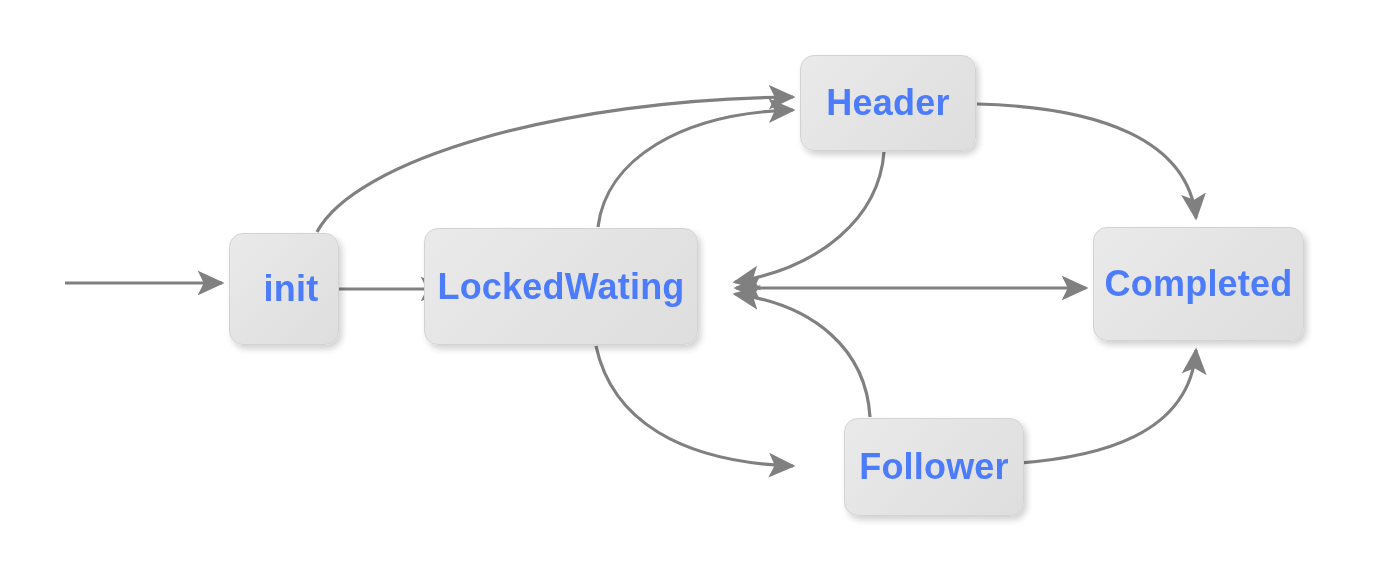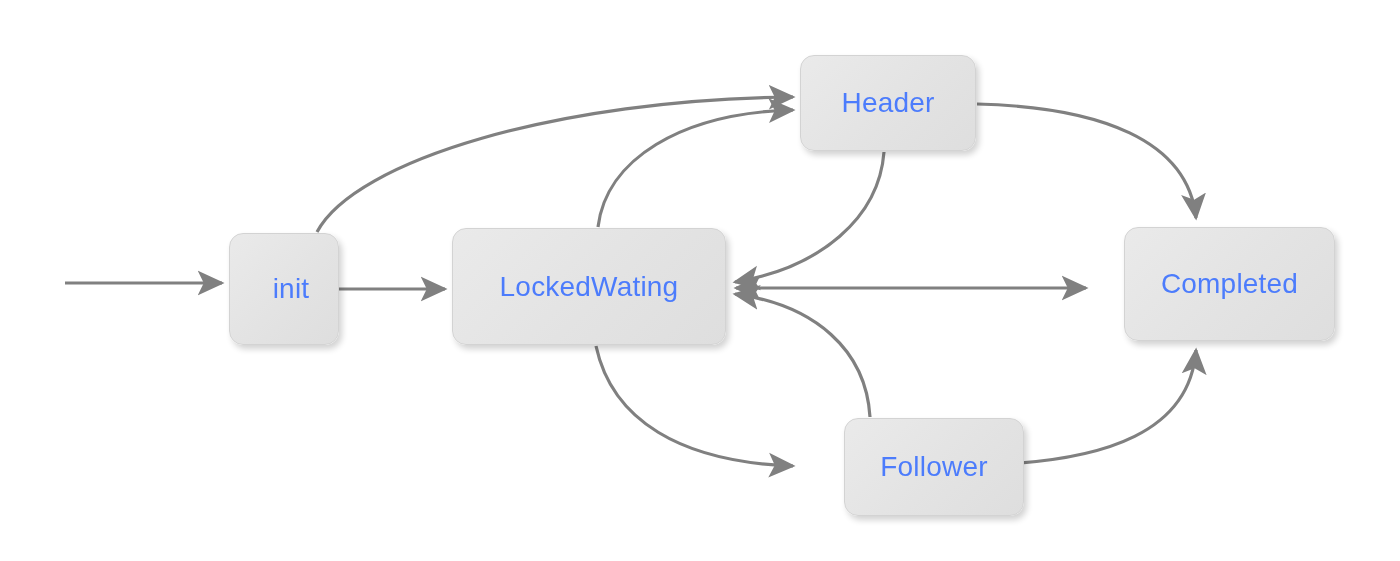--- a/index.html
+++ b/index.html
@@ -37,22 +37,22 @@
     border: 1px solid #d3d3d3;
     border-radius: 14px;
     box-shadow: 3px 4px 6px rgba(0,0,0,0.18);
     display: flex;
     align-items: center;
     justify-content: center;
     z-index: 5;
   }
   .node-label {
     color: #4c7cfc;
-    font-size: 28px;
-    font-weight: 400;
+    font-size: 36px;
+    font-weight: 700;
     letter-spacing: 0.2px;
     white-space: nowrap;
     line-height: 1;
     font-family: "Liberation Sans", "DejaVu Sans", sans-serif;
   }
   .edge-path {
     fill: none;
     stroke: #808080;
     stroke-width: 3.2;
     stroke-linecap: butt;
@@ -91,29 +91,29 @@
 
     <path class="edge-path" d="M 870 417 C 866 350 815 305 735 294" marker-end="url(#arrowhead)"></path>
 
     <path class="edge-path" d="M 981 465 C 1110 462 1190 430 1196 350" marker-end="url(#arrowhead)"></path>
   </svg>
 
   <div class="node" style="left:229px; top:233px; width:110px; height:112px;padding-left:14px;">
     <span class="node-label">init</span>
   </div>
 
-  <div class="node" style="left:452px; top:228px; width:274px; height:117px;">
+  <div class="node" style="left:424px; top:228px; width:274px; height:117px;">
     <span class="node-label">LockedWating</span>
   </div>
 
   <div class="node" style="left:800px; top:55px; width:176px; height:96px;">
     <span class="node-label">Header</span>
   </div>
 
   <div class="node" style="left:844px; top:418px; width:180px; height:98px;text-align:right;">
     <span class="node-label">Follower</span>
   </div>
 
-  <div class="node" style="left:1124px; top:227px; width:211px; height:114px;">
+  <div class="node" style="left:1093px; top:227px; width:211px; height:114px;">
     <span class="node-label">Completed</span>
   </div>
 
 </div>
 
 </body></html>

